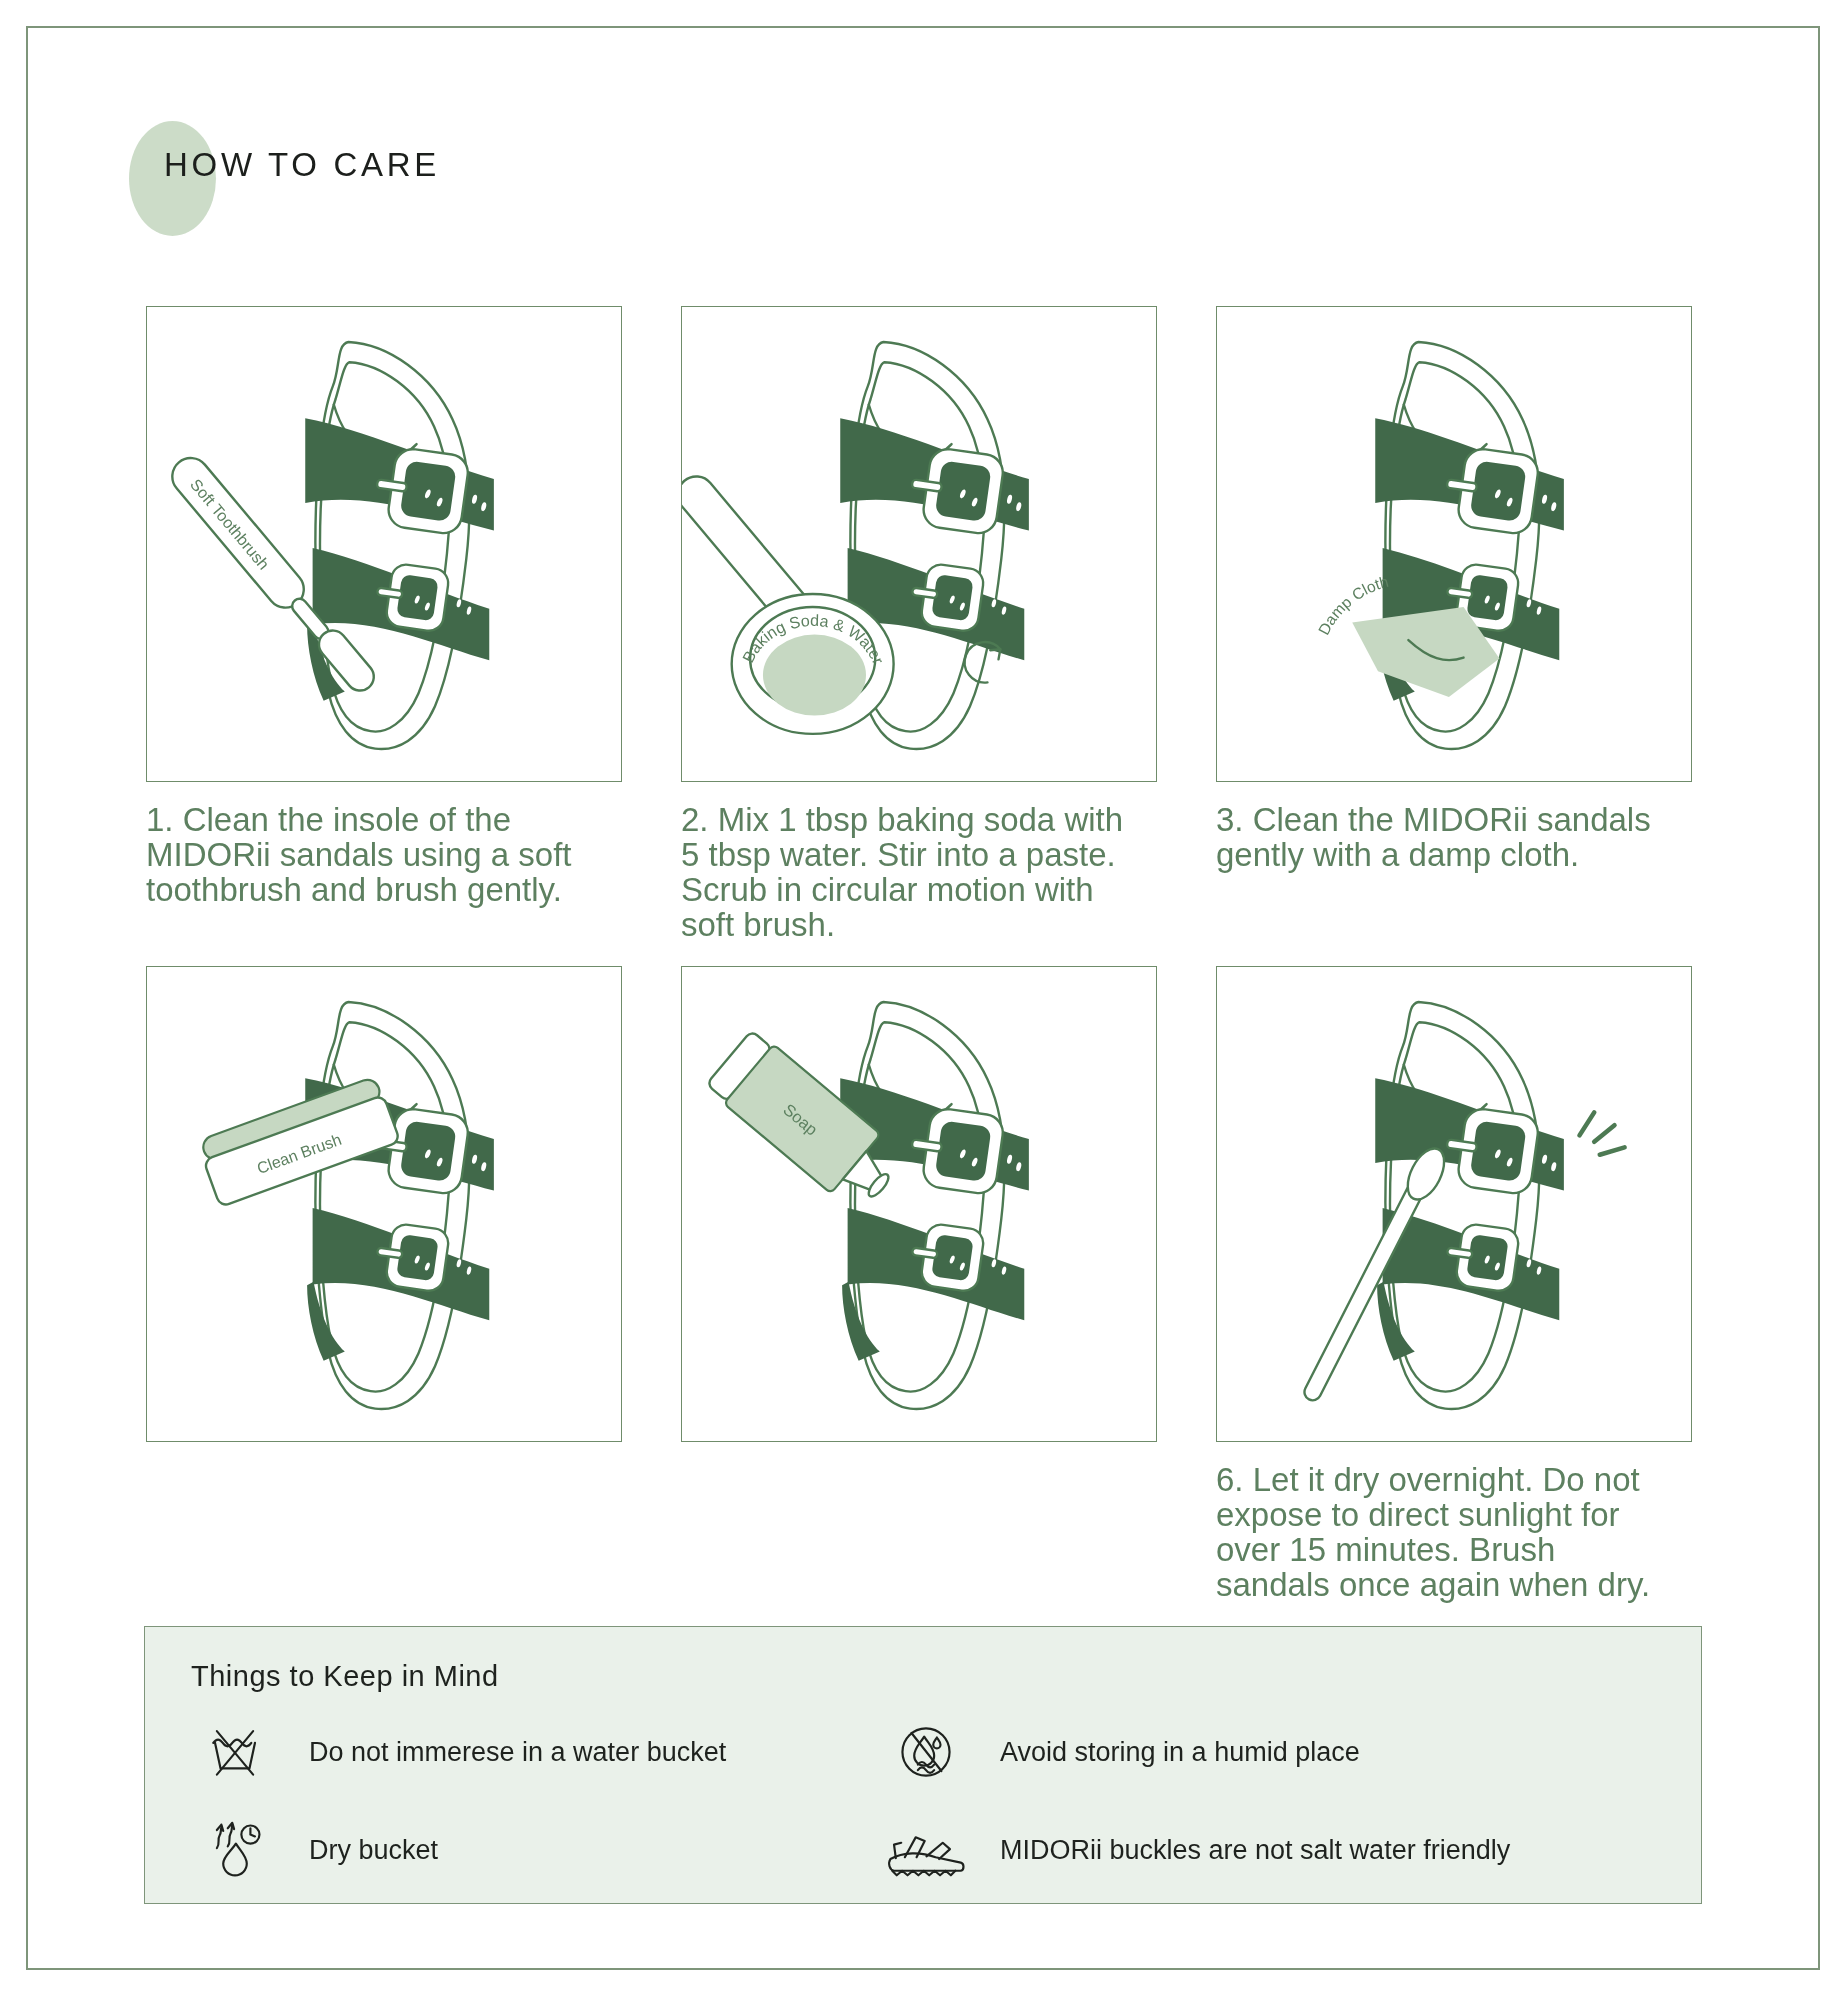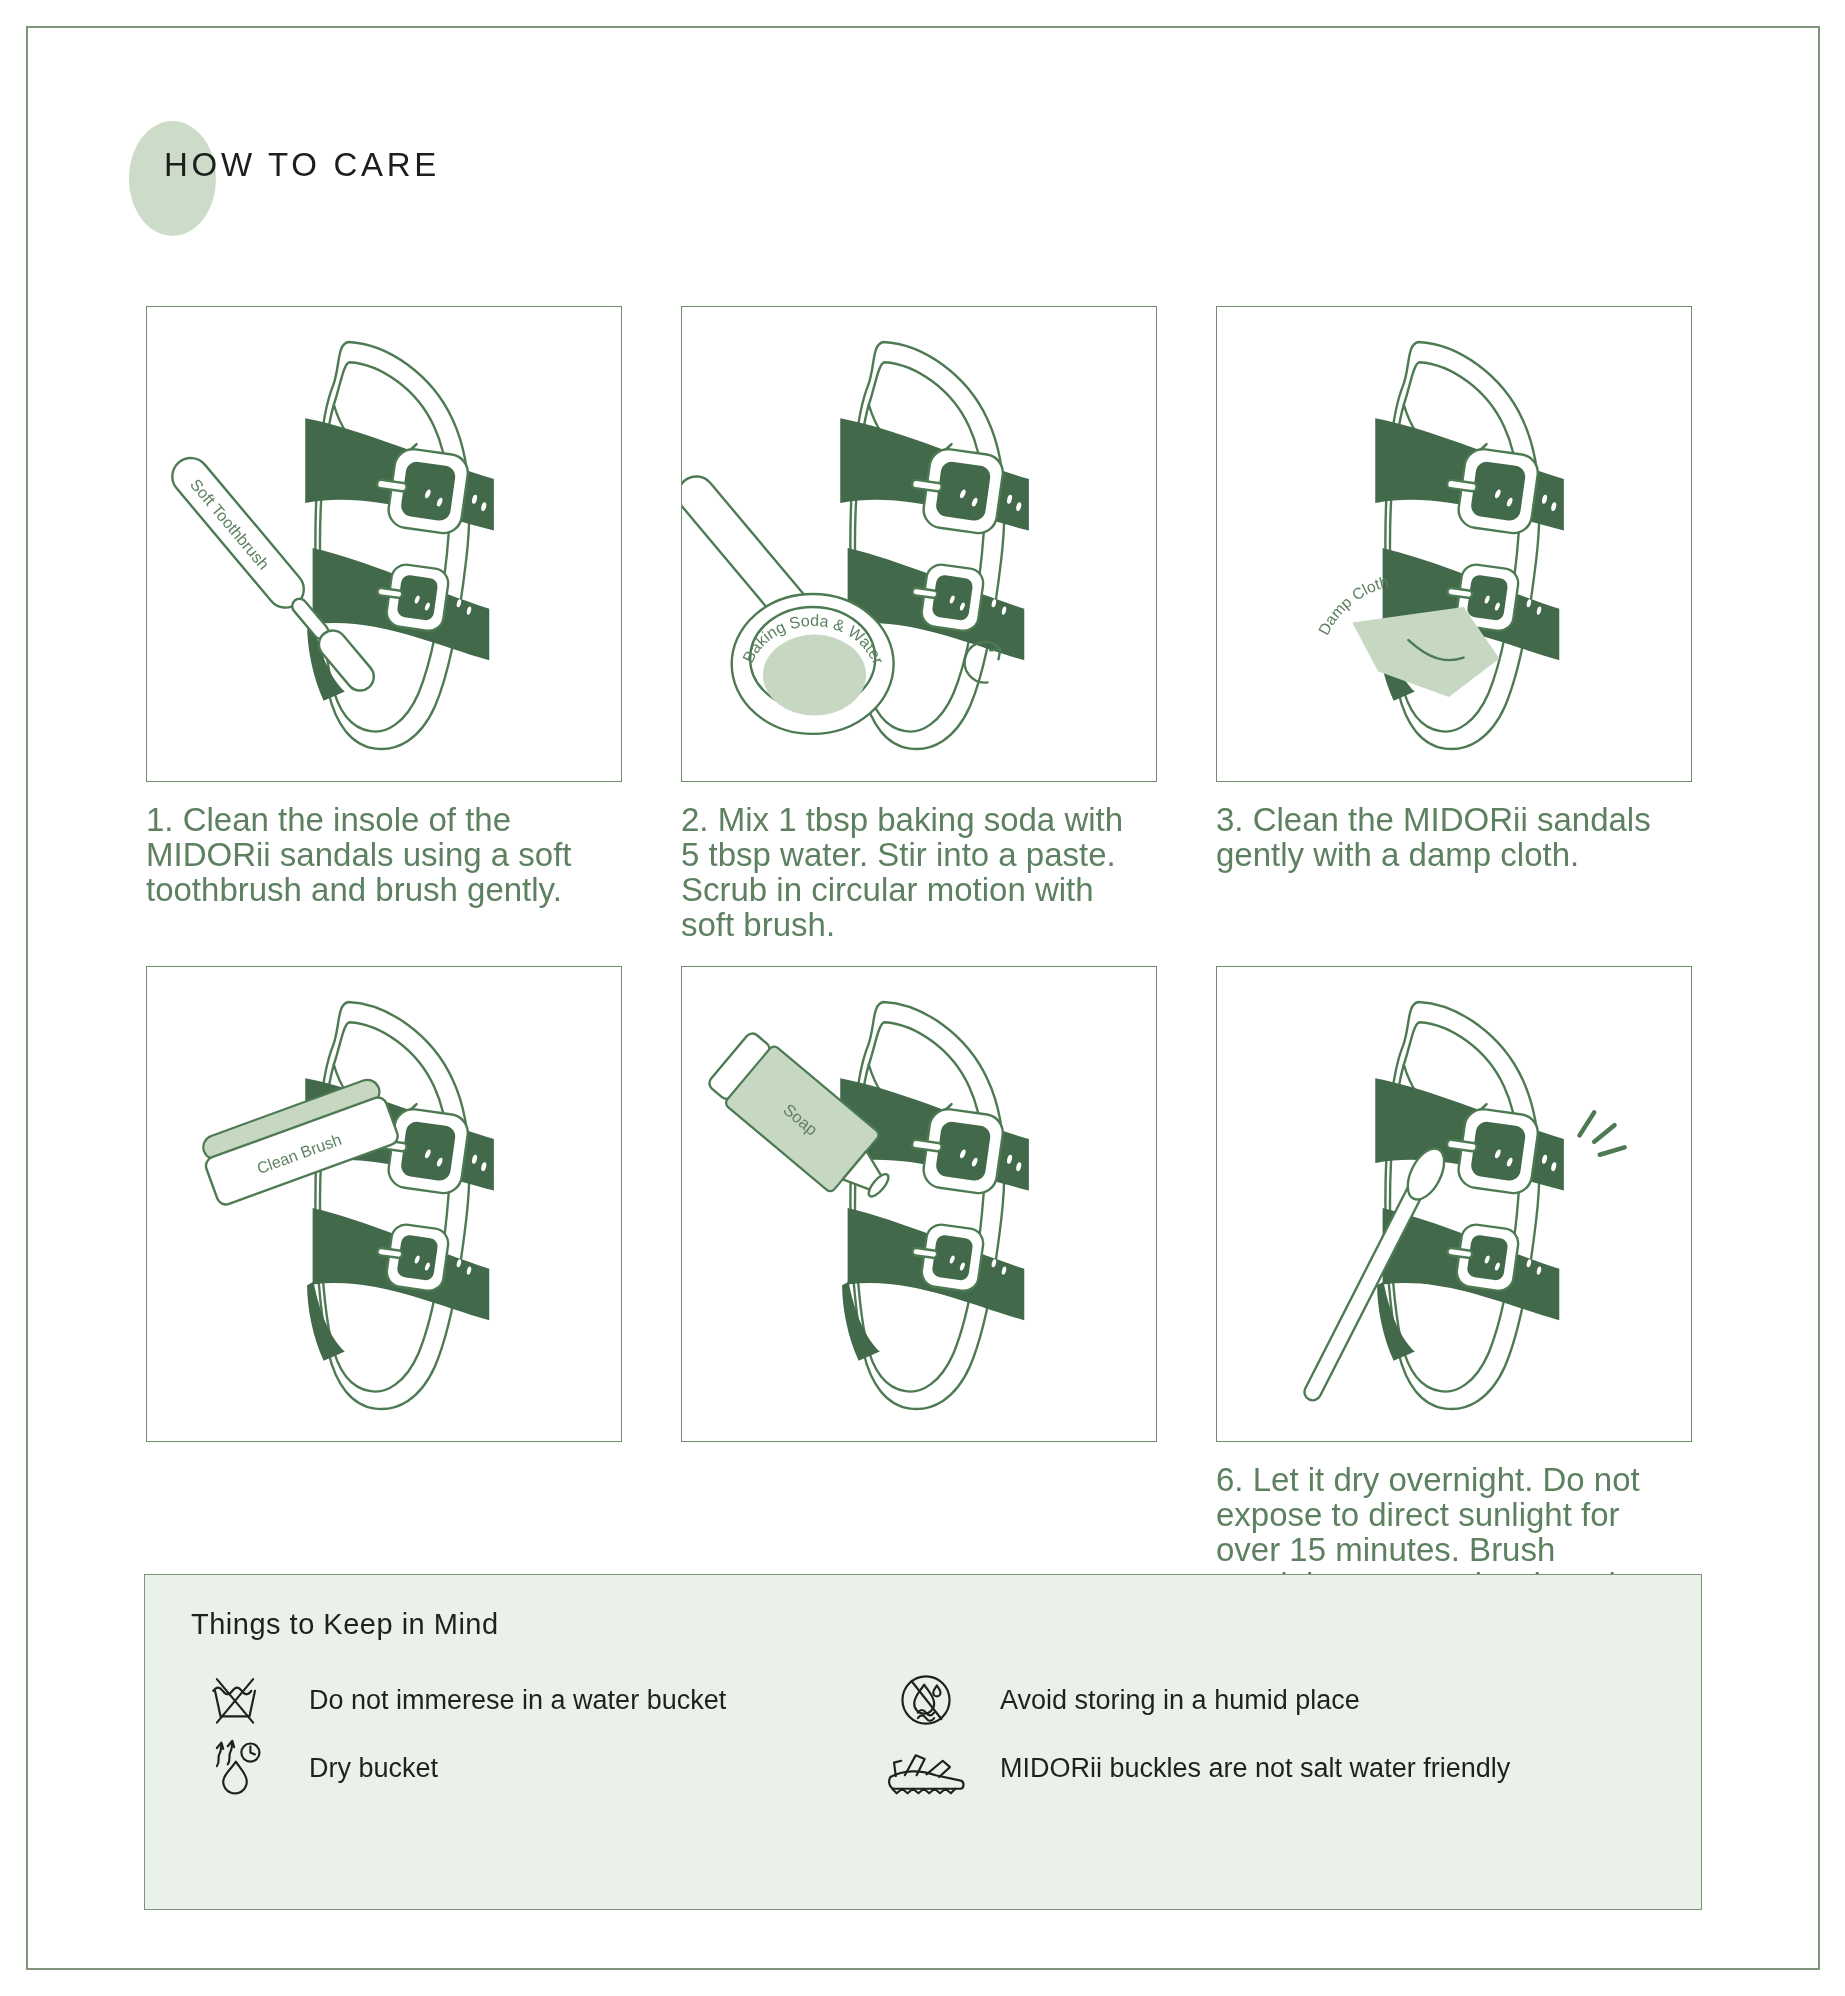--- a/index.html
+++ b/index.html
@@ -30,26 +30,26 @@
   
   .s-ln{fill:none;stroke:var(--line-green);stroke-width:2.6;stroke-linecap:round;stroke-linejoin:round;}
   .s-fw{fill:#ffffff;stroke:var(--line-green);stroke-width:2.6;stroke-linejoin:round;}
   .s-st{fill:var(--strap-green);stroke:none;}
   .s-lg{fill:var(--light-green);stroke:none;}
   .s-lgl{fill:var(--light-green);stroke:var(--line-green);stroke-width:2.4;}
   .s-wt{fill:#ffffff;stroke:none;}
   .s-lbl{fill:var(--caption-green);font-family:"Liberation Sans",sans-serif;}
   .s-sp{fill:none;stroke:var(--line-green);stroke-width:5;stroke-linecap:round;}
   
-  .notes{position:absolute;left:144px;top:1574px;width:1558px;height:336px;
+  .notes{position:absolute;left:144px;top:1626px;width:1558px;height:278px;
          box-sizing:border-box;background:var(--notes-bg);
          border:1.9px solid var(--sage-border);padding:33px 46px 0 46px;}
   .notes-title{font-size:29px;color:var(--text-dark);letter-spacing:0.5px;}
   .notes-grid{margin-top:30px;display:grid;grid-template-columns:691px 1fr;
-              row-gap:10px;align-items:center;}
+              row-gap:40px;align-items:center;}
   .note-item{display:flex;align-items:center;gap:30px;}
   .note-icon{width:88px;display:flex;justify-content:center;align-items:center;flex:0 0 88px;}
   .note-text{font-size:27px;color:var(--text-dark);}
   .k{fill:none;stroke:#1e221e;stroke-width:2.4;stroke-linecap:round;stroke-linejoin:round;}
 </style>
 </head>
 <body>
 
 <div class="page">
 

